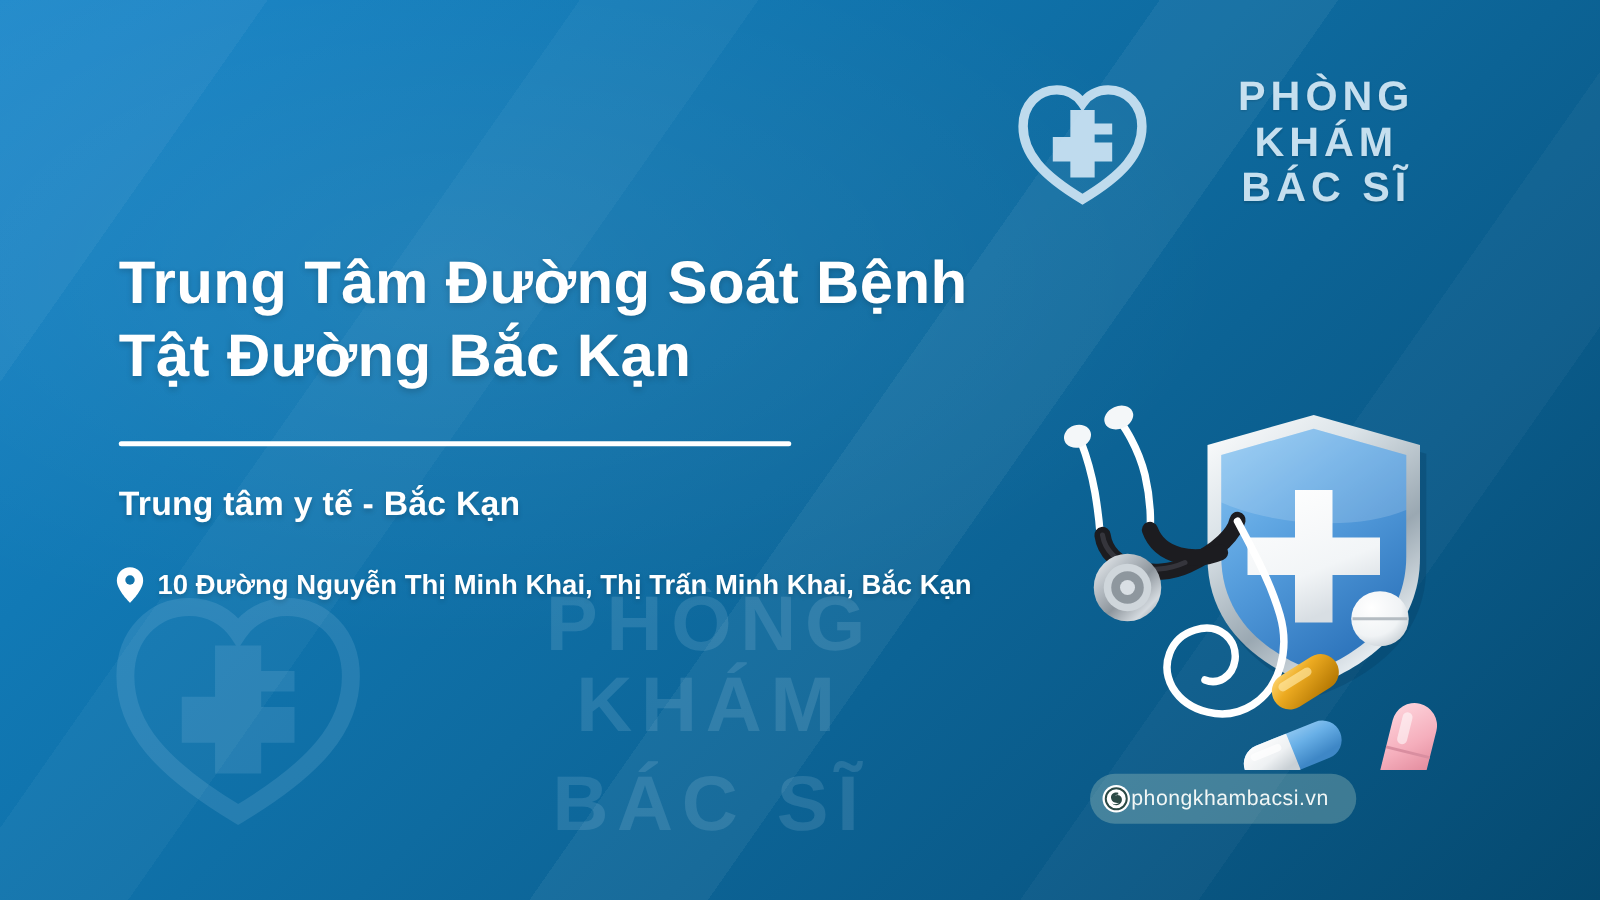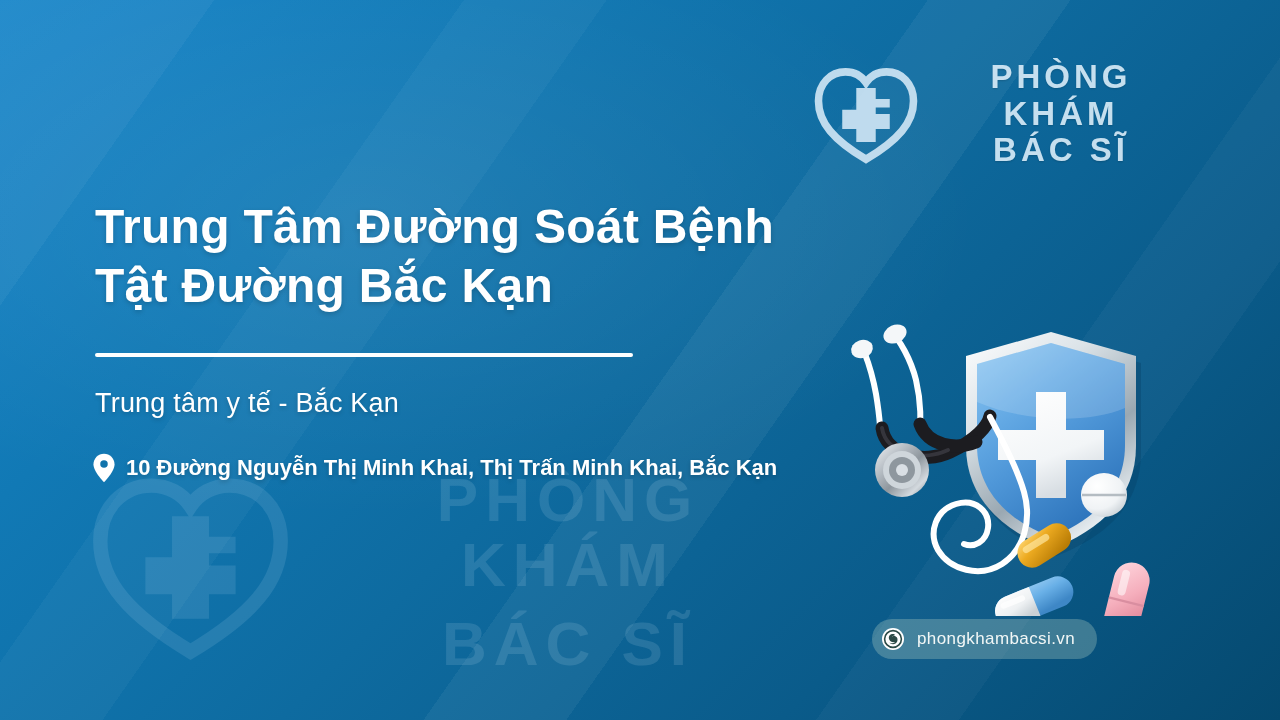--- a/index.html
+++ b/index.html
@@ -95,21 +95,21 @@
     left:95px; top:353px;
     width:538px; height:4px;
     background:#ffffff;
     border-radius:2px;
   }
   #subtitle {
     position:absolute;
     left:95px; top:388px;
     color:#ffffff;
     font-size:27px;
-    font-weight:normal;
+    font-weight:bold;
     letter-spacing:0.2px;
     text-shadow:0 2px 4px rgba(0,0,0,0.18);
   }
   #address-row {
     position:absolute;
     left:93px; top:453px;
     display:flex; align-items:center; gap:11px;
   }
   #address-row .pin { width:22px; height:30px; flex:none; }
   #address-row .addr {
@@ -119,21 +119,21 @@
     white-space:nowrap;
     text-shadow:0 2px 4px rgba(0,0,0,0.2);
   }
 
   
   #url-badge {
     position:absolute;
     left:872px; top:619px;
     height:40px;
     padding:0 22px 0 9px;
-    display:flex; align-items:center; gap:12px;
+    display:flex; align-items:center; 
     background:rgba(190,215,200,0.30);
     border-radius:20px;
   }
   #url-badge .globe { width:24px; height:24px; flex:none; }
   #url-badge .url-text {
     color:#f2f7f6;
     font-size:17px;
     letter-spacing:0.4px;
   }
 

